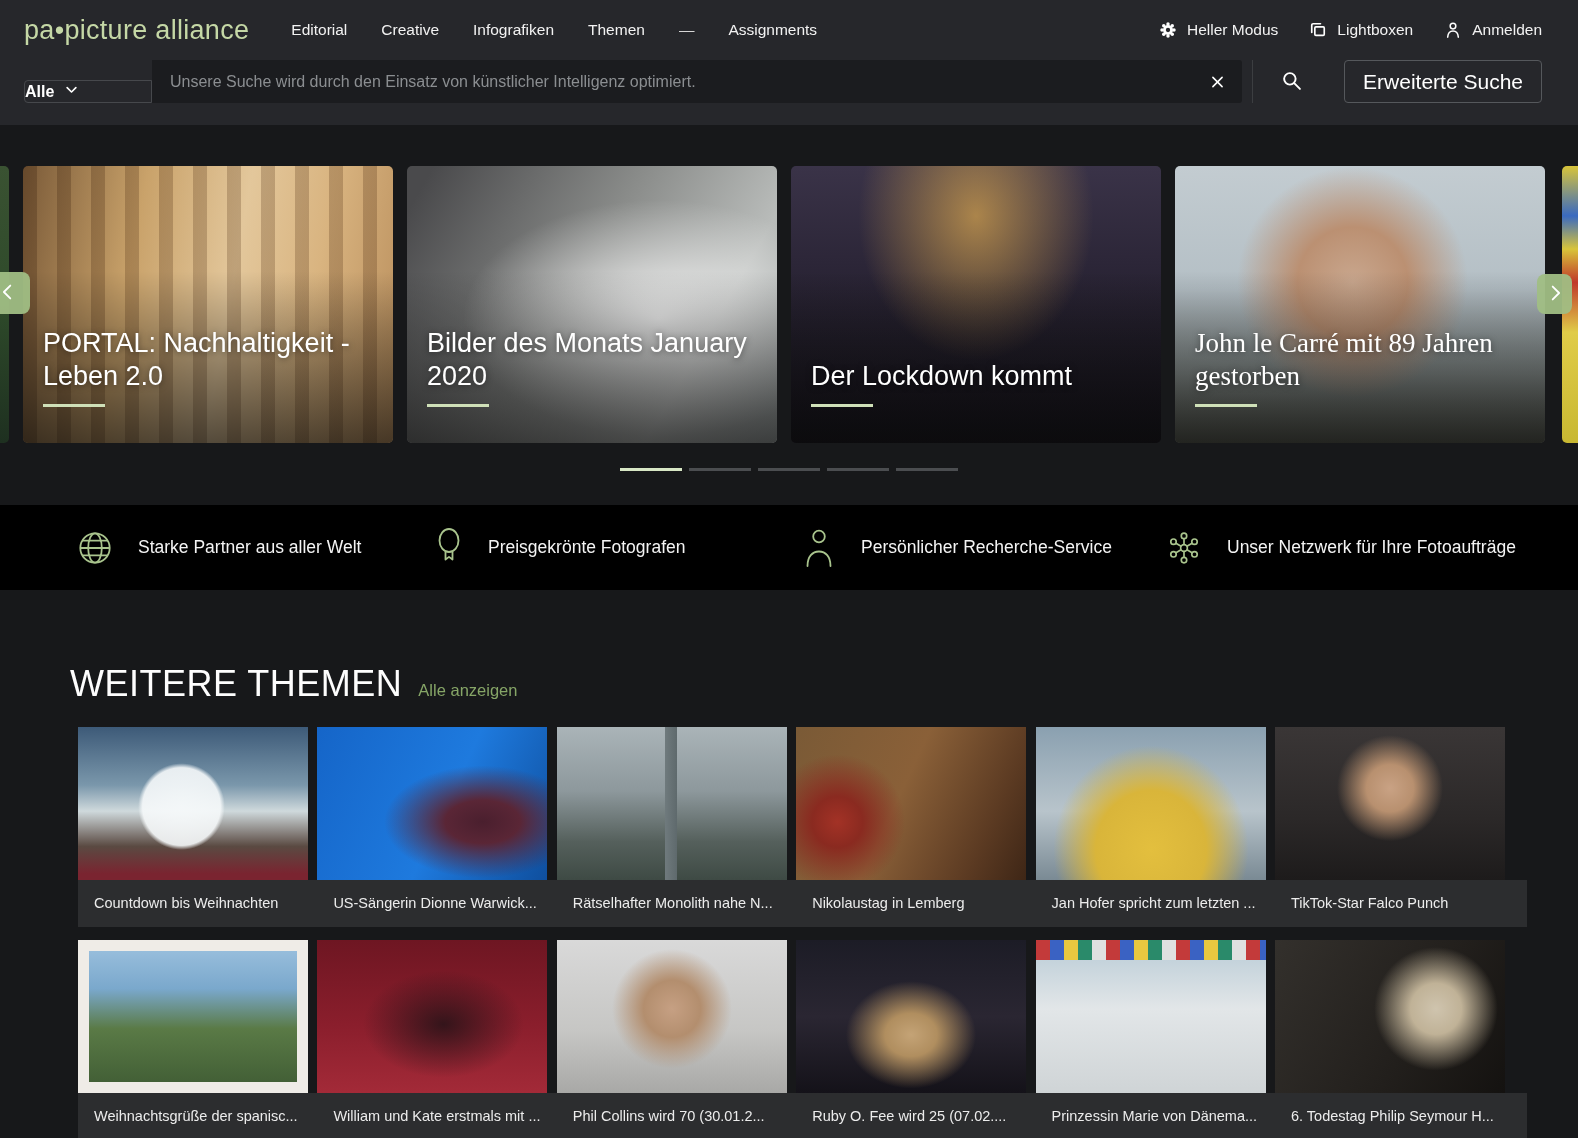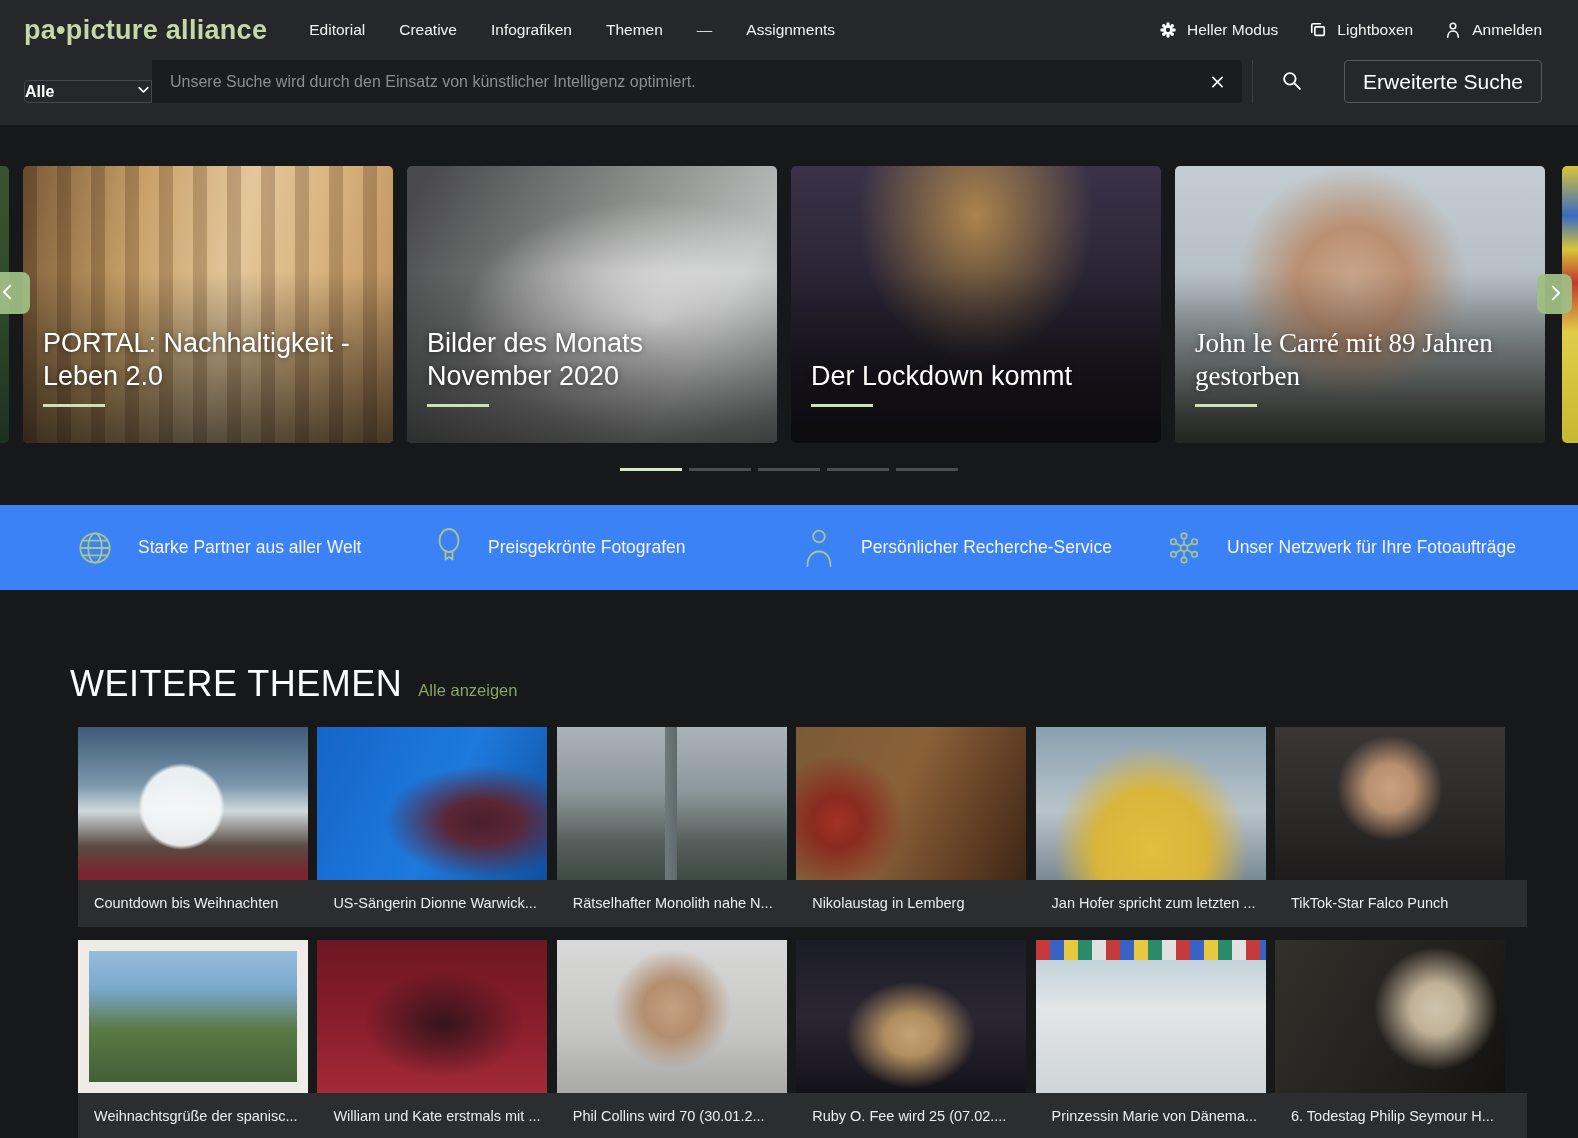--- a/index.html
+++ b/index.html
@@ -4,31 +4,31 @@
 <style>
   * { margin:0; padding:0; box-sizing:border-box; }
   html,body { background:#0d0e0f; }
   body { font-family:"Liberation Sans", sans-serif; }
   .page { position:relative; width:1578px; height:1138px; margin:0 auto;
           background:#17181a; overflow:hidden; color:#fff; }
 
   
   .header { position:absolute; top:0; left:0; width:100%; height:125px; background:#26272b; }
   .header-top { display:flex; align-items:center; height:60px; padding:0 36px 0 24px; }
-  .logo { font-size:27px; font-weight:bold; color:#c5d8a6; letter-spacing:.3px; cursor:pointer; white-space:nowrap; }
+  .logo { font-size:27px; font-weight:normal; color:#c5d8a6; letter-spacing:.3px; cursor:pointer; white-space:nowrap; }
   .main-nav { display:flex; align-items:center; gap:34px; margin-left:42px; font-size:15.5px; }
   .main-nav a { color:#f2f2f2; text-decoration:none; cursor:pointer; }
   .nav-sep { color:#d6d6d6; }
   .header-utils { margin-left:auto; display:flex; align-items:center; gap:30px; font-size:15.5px; }
   .util { display:flex; align-items:center; gap:9px; cursor:pointer; color:#f2f2f2; }
   .util svg { display:block; }
 
   
   .search-row { display:flex; align-items:stretch; height:43px; margin:0 36px 0 24px; }
-  .filter-btn { display:flex; align-items:center; justify-content:space-between; gap:10px; width:128px;
+  .filter-btn { display:flex; align-items:center; justify-content:flex-start; gap:10px; width:128px;
                 background:transparent; border:1px solid #46484c; border-radius:4px 0 0 4px;
                 color:#fff; font-size:16px; font-weight:bold; cursor:pointer;margin-top:20px; }
   .search-input-wrap { position:relative; flex:1; background:#1b1c1f; border-radius:0 3px 3px 0; }
   .search-input-wrap input { width:100%; height:100%; background:transparent; border:none; outline:none;
                 color:#e8e8e8; font-size:16px; padding:0 52px 0 18px; font-family:"Liberation Sans", sans-serif; }
   .search-input-wrap input::placeholder { color:#8b8e91; }
   .clear-btn { position:absolute; right:10px; top:50%; transform:translateY(-50%);
                background:transparent; border:none; cursor:pointer; padding:6px; line-height:0; }
   .search-btn { width:78px; background:transparent; border:none; border-left:1px solid #3c3e41;
                 margin-left:10px; cursor:pointer; display:flex; align-items:center; justify-content:center; }
@@ -63,21 +63,21 @@
       background:linear-gradient(to bottom,#d8c43a 0%,#3a6ac0 18%,#d8c43a 30%,#c0392b 42%,#e0cc48 60%,#c8b832 100%); }
   .car-arrow { position:absolute; display:flex; align-items:center; justify-content:center;
                background:rgba(160,190,132,.95); border:none; border-radius:8px; cursor:pointer; z-index:3; }
   .car-arrow.prev { left:-14px; top:147px; width:44px; height:42px; }
   .car-arrow.next { left:1537px; top:149px; width:35px; height:40px; }
   .pagination { position:absolute; top:343px; left:0; width:100%; display:flex; justify-content:center; gap:7px; }
   .page-bar { width:62px; height:3px; background:#4b4d50; border:none; padding:0; cursor:pointer; }
   .page-bar.active { background:#d8e7c5; }
 
   
-  .features { position:absolute; top:505px; left:0; width:1578px; height:85px; background:#3b82f6; }
+  .features { position:absolute; top:505px; left:0; width:1578px; height:85px; background:#000000; }
   .feature { position:absolute; top:0; height:85px; display:flex; align-items:center; gap:22px; cursor:default; }
   .feature.f1 { left:74px; } .feature.f2 { left:432px; } .feature.f3 { left:799px; } .feature.f4 { left:1163px; }
   .feature span { font-size:17.5px; color:#f4f4f4; }
   .feature svg { display:block; }
 
   
   .topics { position:absolute; top:590px; left:0; width:1578px; }
   .topics-head { display:flex; align-items:baseline; padding:73px 0 0 70px; }
   .topics-head h1 { font-size:36px; font-weight:400; color:#fdfdfd; letter-spacing:.5px; }
   .show-all { margin-left:16px; font-size:16.5px; color:#86a567; text-decoration:none; cursor:pointer; }
@@ -203,21 +203,21 @@
   <section class="carousel">
     <div class="sliver left"></div>
 
     <article class="slide s1">
       <div class="slide-img img1"></div>
       <h2>PORTAL: Nachhaltigkeit - Leben 2.0</h2>
       <div class="underline"></div>
     </article>
     <article class="slide s2">
       <div class="slide-img img2"></div>
-      <h2>Bilder des Monats November 2020</h2>
+      <h2>Bilder des Monats January 2020</h2>
       <div class="underline"></div>
     </article>
     <article class="slide s3">
       <div class="slide-img img3"></div>
       <h2>Der Lockdown kommt</h2>
       <div class="underline"></div>
     </article>
     <article class="slide s4">
       <div class="slide-img img4"></div>
       <h2>John le Carré mit 89 Jahren gestorben</h2>

